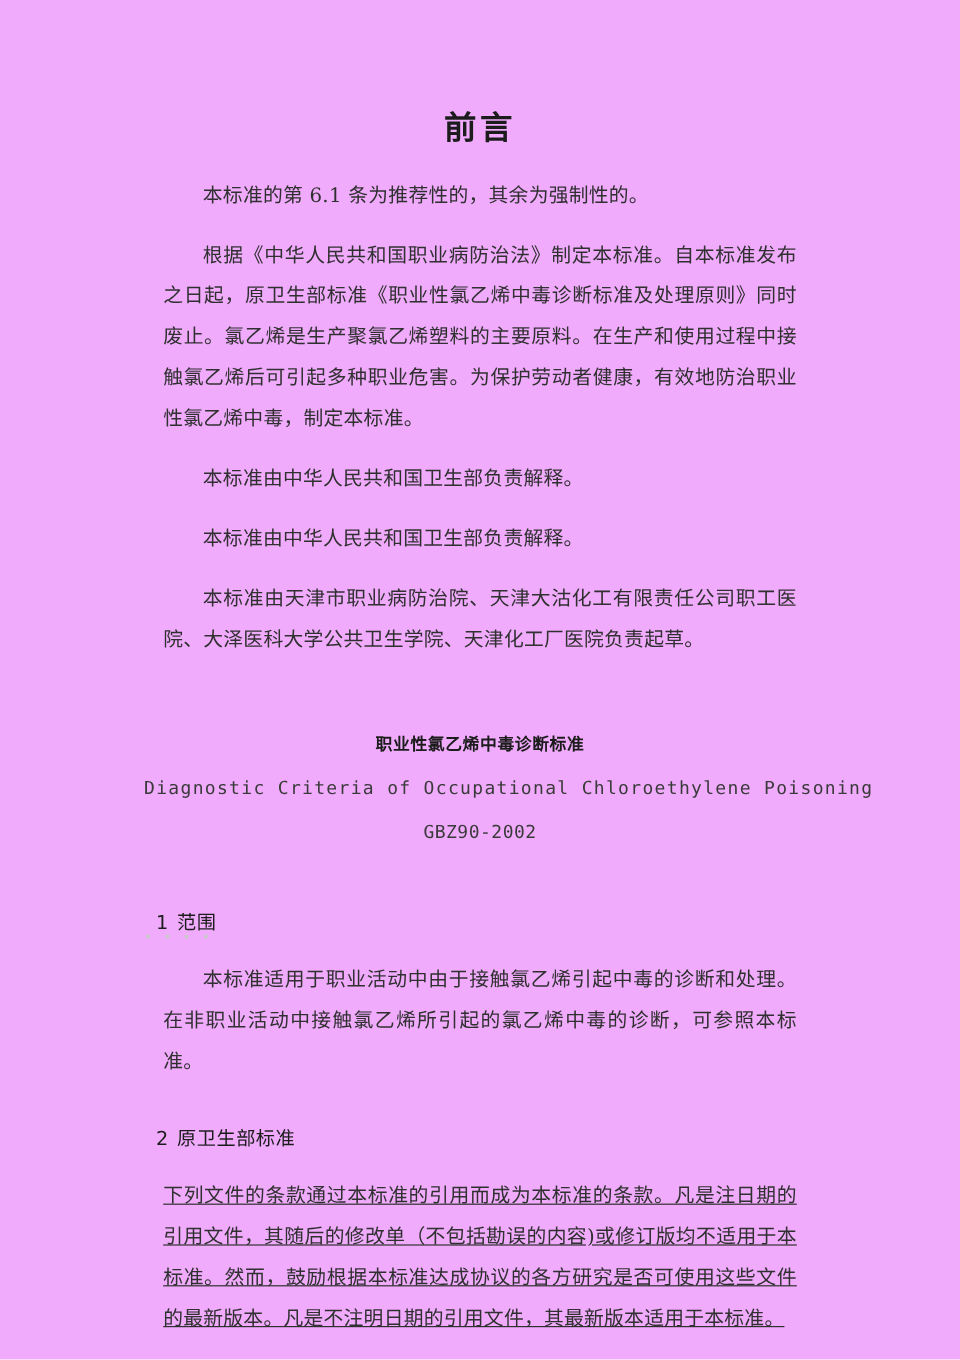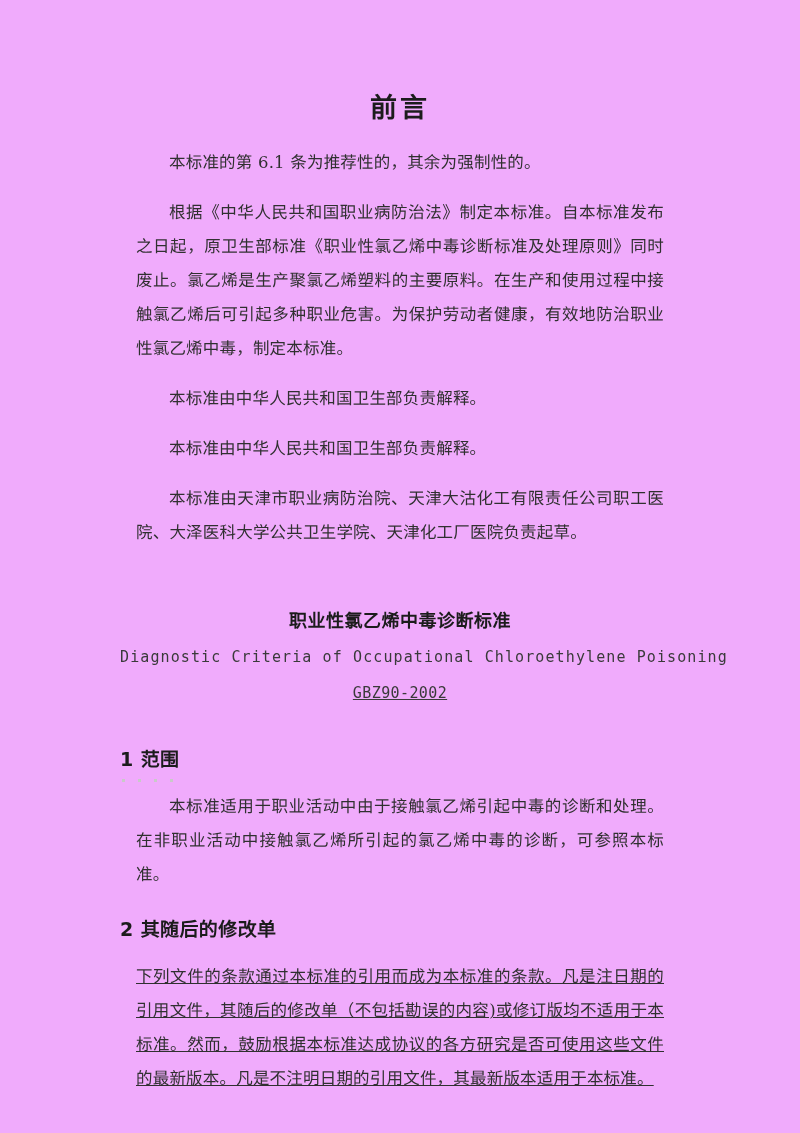--- a/index.html
+++ b/index.html
@@ -59,21 +59,21 @@
   }
 
   .gap-sm { height: 6px; }
   .gap-lg { height: 30px; }
   .gap-xl { height: 40px; }
 
   
   .std-title-cn {
     font-family: "DejaVu Sans", "Liberation Sans", sans-serif;
     font-weight: bold;
-    font-size: 18px;
+    font-size: 14px;
     text-align: center;
     letter-spacing: 0.5px;
     color: #1c1c1c;
     line-height: 30px;
   }
   .std-title-en {
     font-family: "DejaVu Sans Mono", "Liberation Mono", monospace;
     font-size: 15px;
     text-align: right;
     letter-spacing: 1.1px;
@@ -81,32 +81,31 @@
     line-height: 30px;
     white-space: nowrap;
   }
   .std-code {
     font-family: "DejaVu Sans Mono", "Liberation Mono", monospace;
     font-size: 15px;
     text-align: center;
     letter-spacing: 0.4px;
     color: #3a3a3a;
     line-height: 30px;
-    text-decoration: underline;
   }
 
   
   .sec-head {
     font-family: "DejaVu Sans", "Liberation Sans", sans-serif;
-    font-weight: bold;
-    font-size: 19px;
+    font-weight: normal;
+    font-size: 16px;
     color: #1c1c1c;
     line-height: 30px;
     letter-spacing: 0.4px;
-    margin: 0;
+    margin: 10px;
   }
   .sec-head .num {
     margin-right: 7px;
   }
 
   
   .artifact {
     position: absolute;
     left: 122px;
     top: 776px;
@@ -168,21 +167,21 @@
     <h2 class="sec-head">
       <span class="num">1</span><span>范围</span>
     </h2>
 
 
     <p class="para indent">本标准适用于职业活动中由于接触氯乙烯引起中毒的诊断和处理。在非职业活动中接触氯乙烯所引起的氯乙烯中毒的诊断，可参照本标准。</p>
 
     <div class="gap-sm"></div>
 
     <h2 class="sec-head">
-      <span class="num">2</span><span>其随后的修改单</span>
+      <span class="num">2</span><span>原卫生部标准</span>
     </h2>
 
     <p class="para noindent">下列文件的条款通过本标准的引用而成为本标准的条款。凡是注日期的引用文件，其随后的修改单（不包括勘误的内容)或修订版均不适用于本标准。然而，鼓励根据本标准达成协议的各方研究是否可使用这些文件的最新版本。凡是不注明日期的引用文件，其最新版本适用于本标准。</p>
 
   </div>
 
   <div class="artifact">
     <i></i>
       <i></i>
       <i></i>

